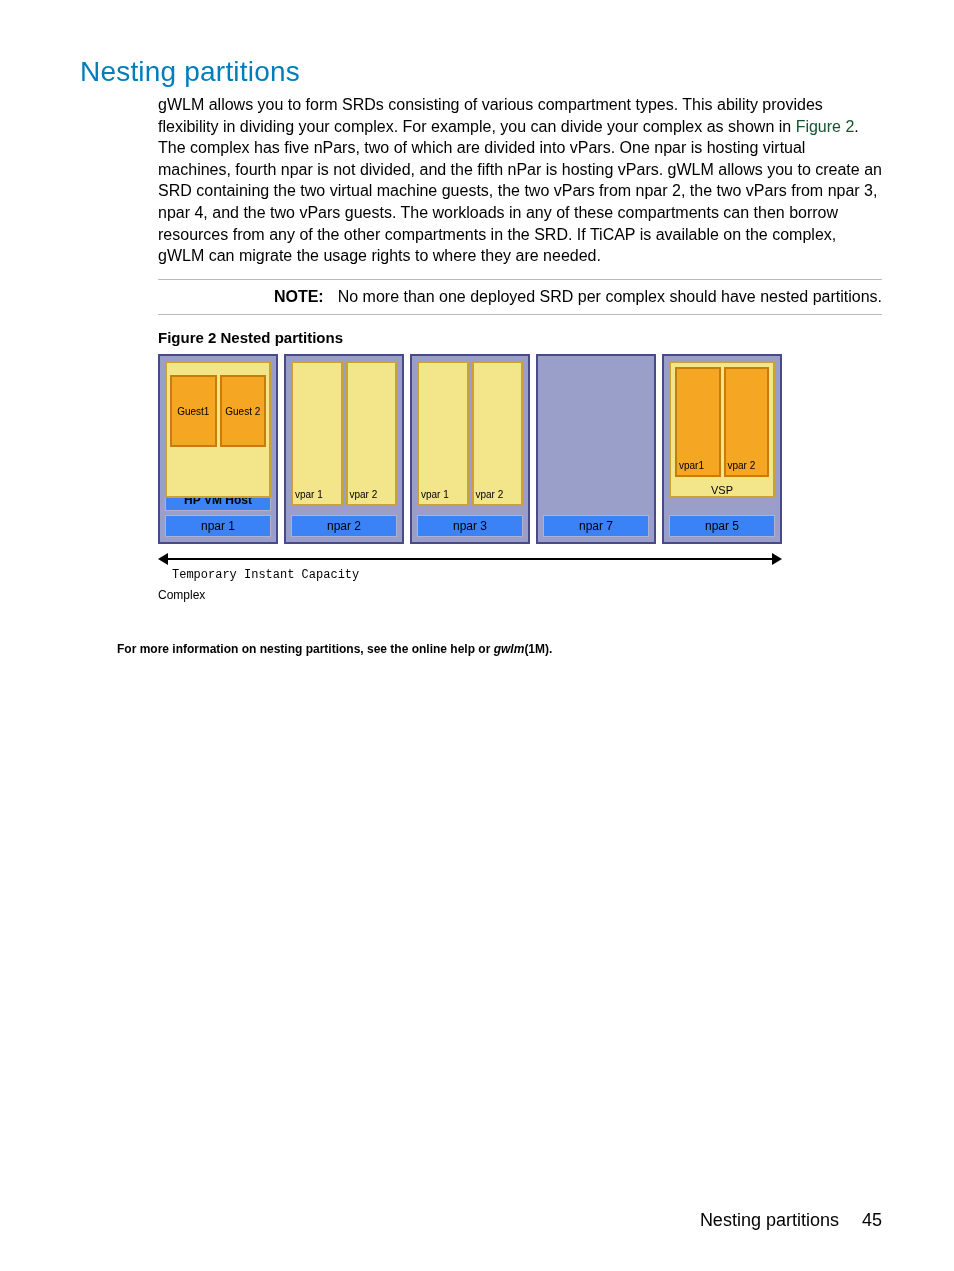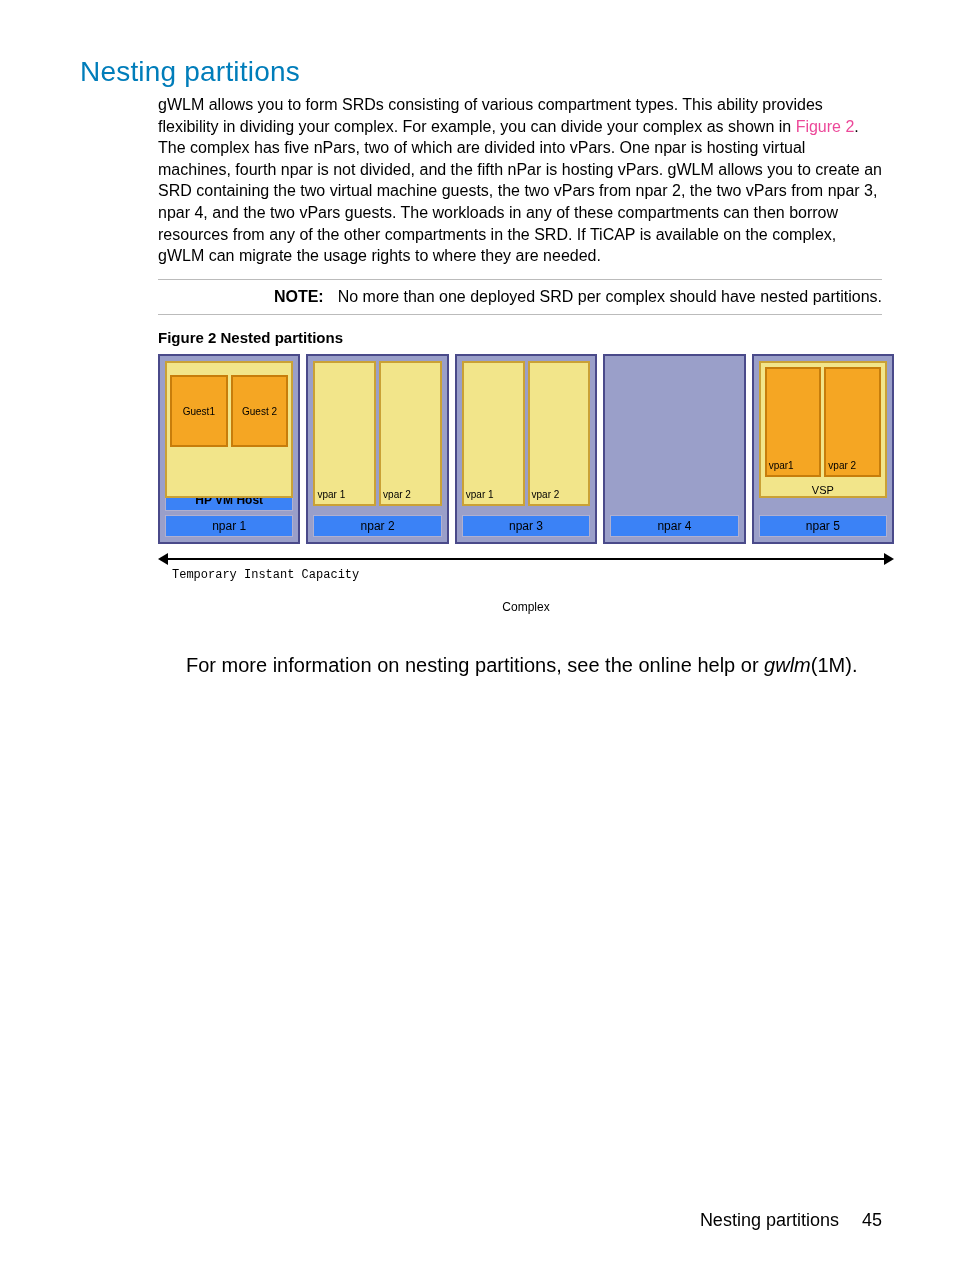--- a/index.html
+++ b/index.html
@@ -25,21 +25,21 @@
     margin: 0 0 6px 0;
     letter-spacing: .2px;
   }
   .body-text {
     font-size: 16px;
     line-height: 1.35;
     margin: 0 0 12px 0;
     padding-left: 78px;
   }
   .body-text .figlink {
-    color: #ec4899;
+    color: #14532d;
   }
   .note-block {
     margin: 8px 0 12px 78px;
     border-top: 1px solid #bbb;
     border-bottom: 1px solid #bbb;
     padding: 8px 0;
     font-size: 16px;
     text-align: right;
   }
   .note-block .note-label {
@@ -48,21 +48,21 @@
   }
   .figure-caption {
     margin: 14px 0 8px 78px;
     font-weight: 700;
     font-size: 15px;
     color: #000000;
   }
   
   .diagram-wrap {
     margin-left: 78px;
-    width: 736px;
+    width: 624px;
   }
   .npar-row {
     display: flex;
     gap: 6px;
   }
   .npar-box {
     flex: 1;
     background: #9a9fc9;
     border: 2px solid #4a4a8a;
     box-sizing: border-box;
@@ -175,28 +175,29 @@
     border-bottom: 6px solid transparent;
   }
   .arrow-line .arl { left: 0; border-right: 10px solid #000; }
   .arrow-line .arr { right: 0; border-left: 10px solid #000; }
   .ticap-label {
     font-size: 12px;
     margin: 2px 0 0 14px;
     font-family: Liberation Mono, monospace;
   }
   .complex-label {
-    text-align: center;
+    text-align: left;
     font-size: 12px;
-    margin-top: 18px;
+    margin-top: 6px;
     width: 100%;
   }
   .closing-text {
-    margin: 40px 0 0 106px;
-    font-size: 20px;
+    margin: 40px 0 0 37px;
+    font-size: 12px;
+    font-weight: bold;
   }
   .closing-text .cmd { font-style: italic; }
   .footer {
     position: absolute;
     bottom: 40px;
     right: 72px;
     font-size: 18px;
   }
   .footer .pgnum { margin-left: 18px; }
 </style>
@@ -251,21 +252,21 @@
             <div class="vpar-label-bottom">vpar 1</div>
           </div>
           <div class="vpar-yellow-tall">
             <div class="vpar-label-bottom">vpar 2</div>
           </div>
         </div>
         <div class="npar-label">npar 3</div>
       </div>
 
       <div class="npar-box">
-        <div class="npar-label">npar 4</div>
+        <div class="npar-label">npar 7</div>
       </div>
 
       <div class="npar-box">
         <div class="npar5-middle">
           <div class="npar5-inner-top">
             <div class="vpar-orange-tall">
               <div class="vpar-label-bottom">vpar1</div>
             </div>
             <div class="vpar-orange-tall">
               <div class="vpar-label-bottom">vpar 2</div>

